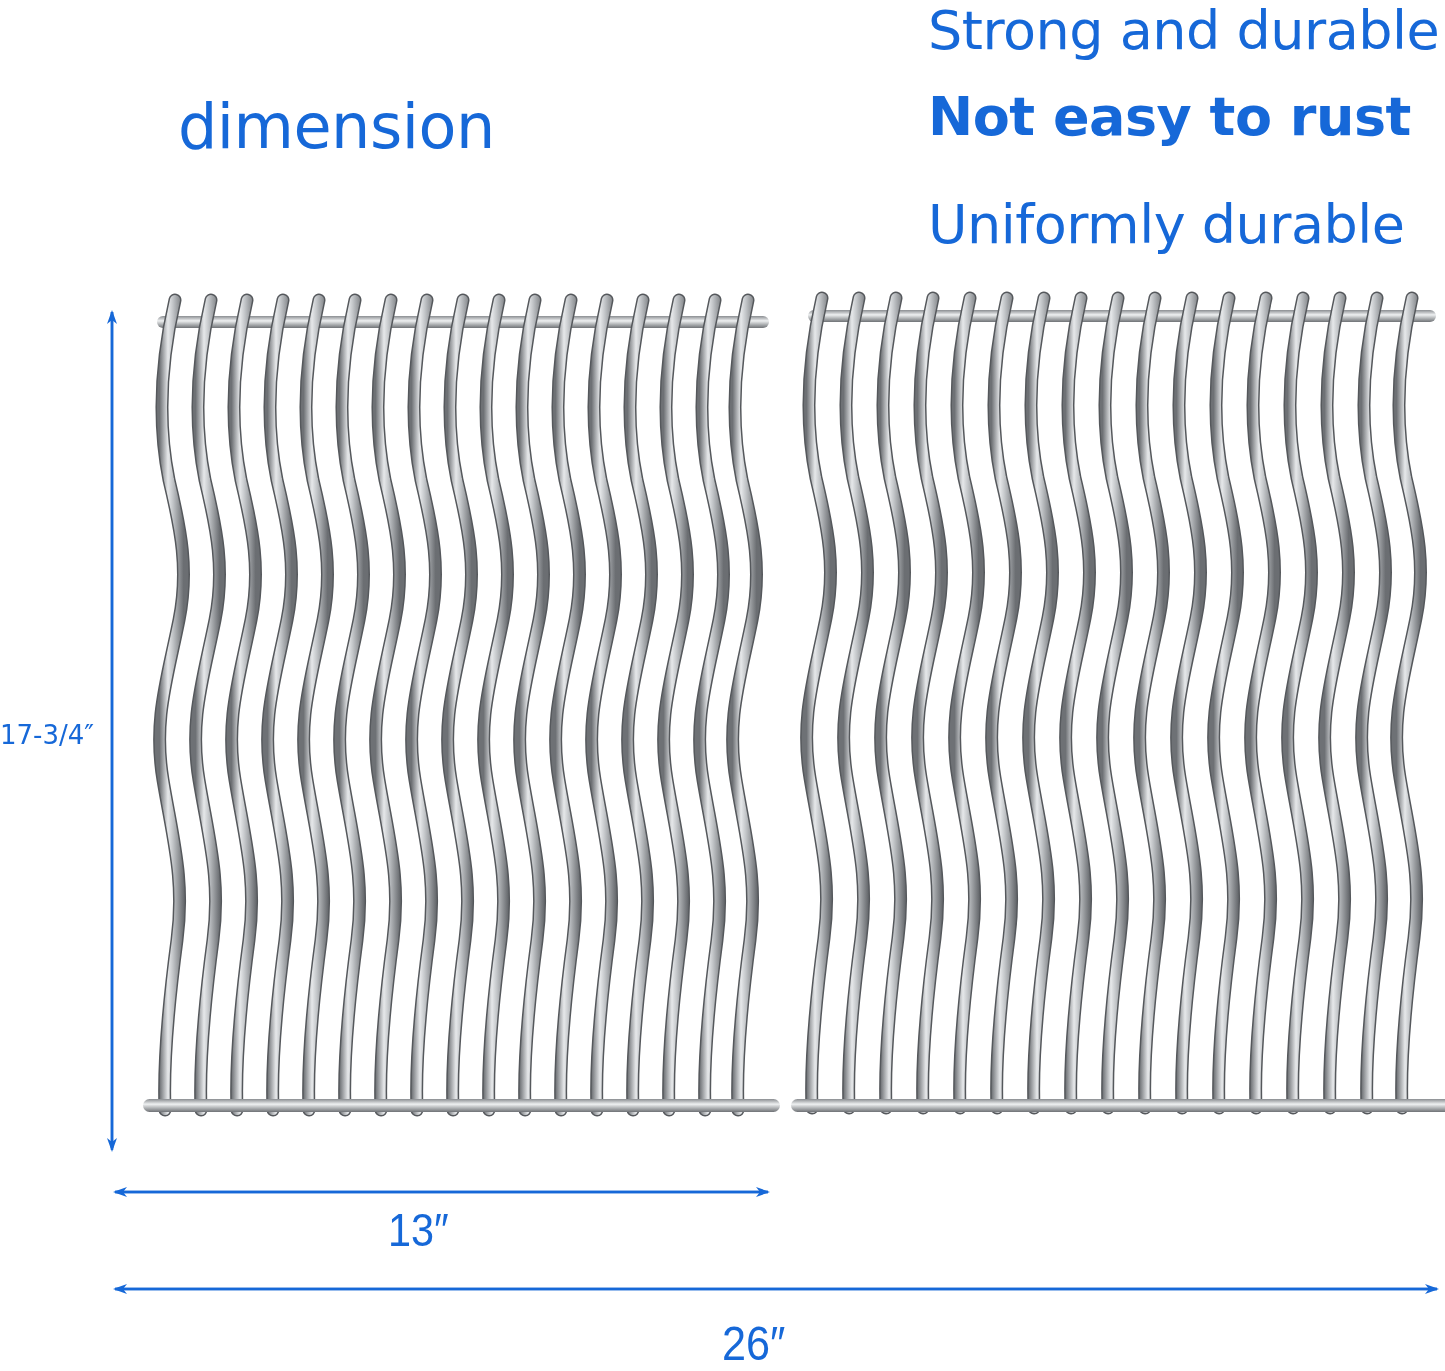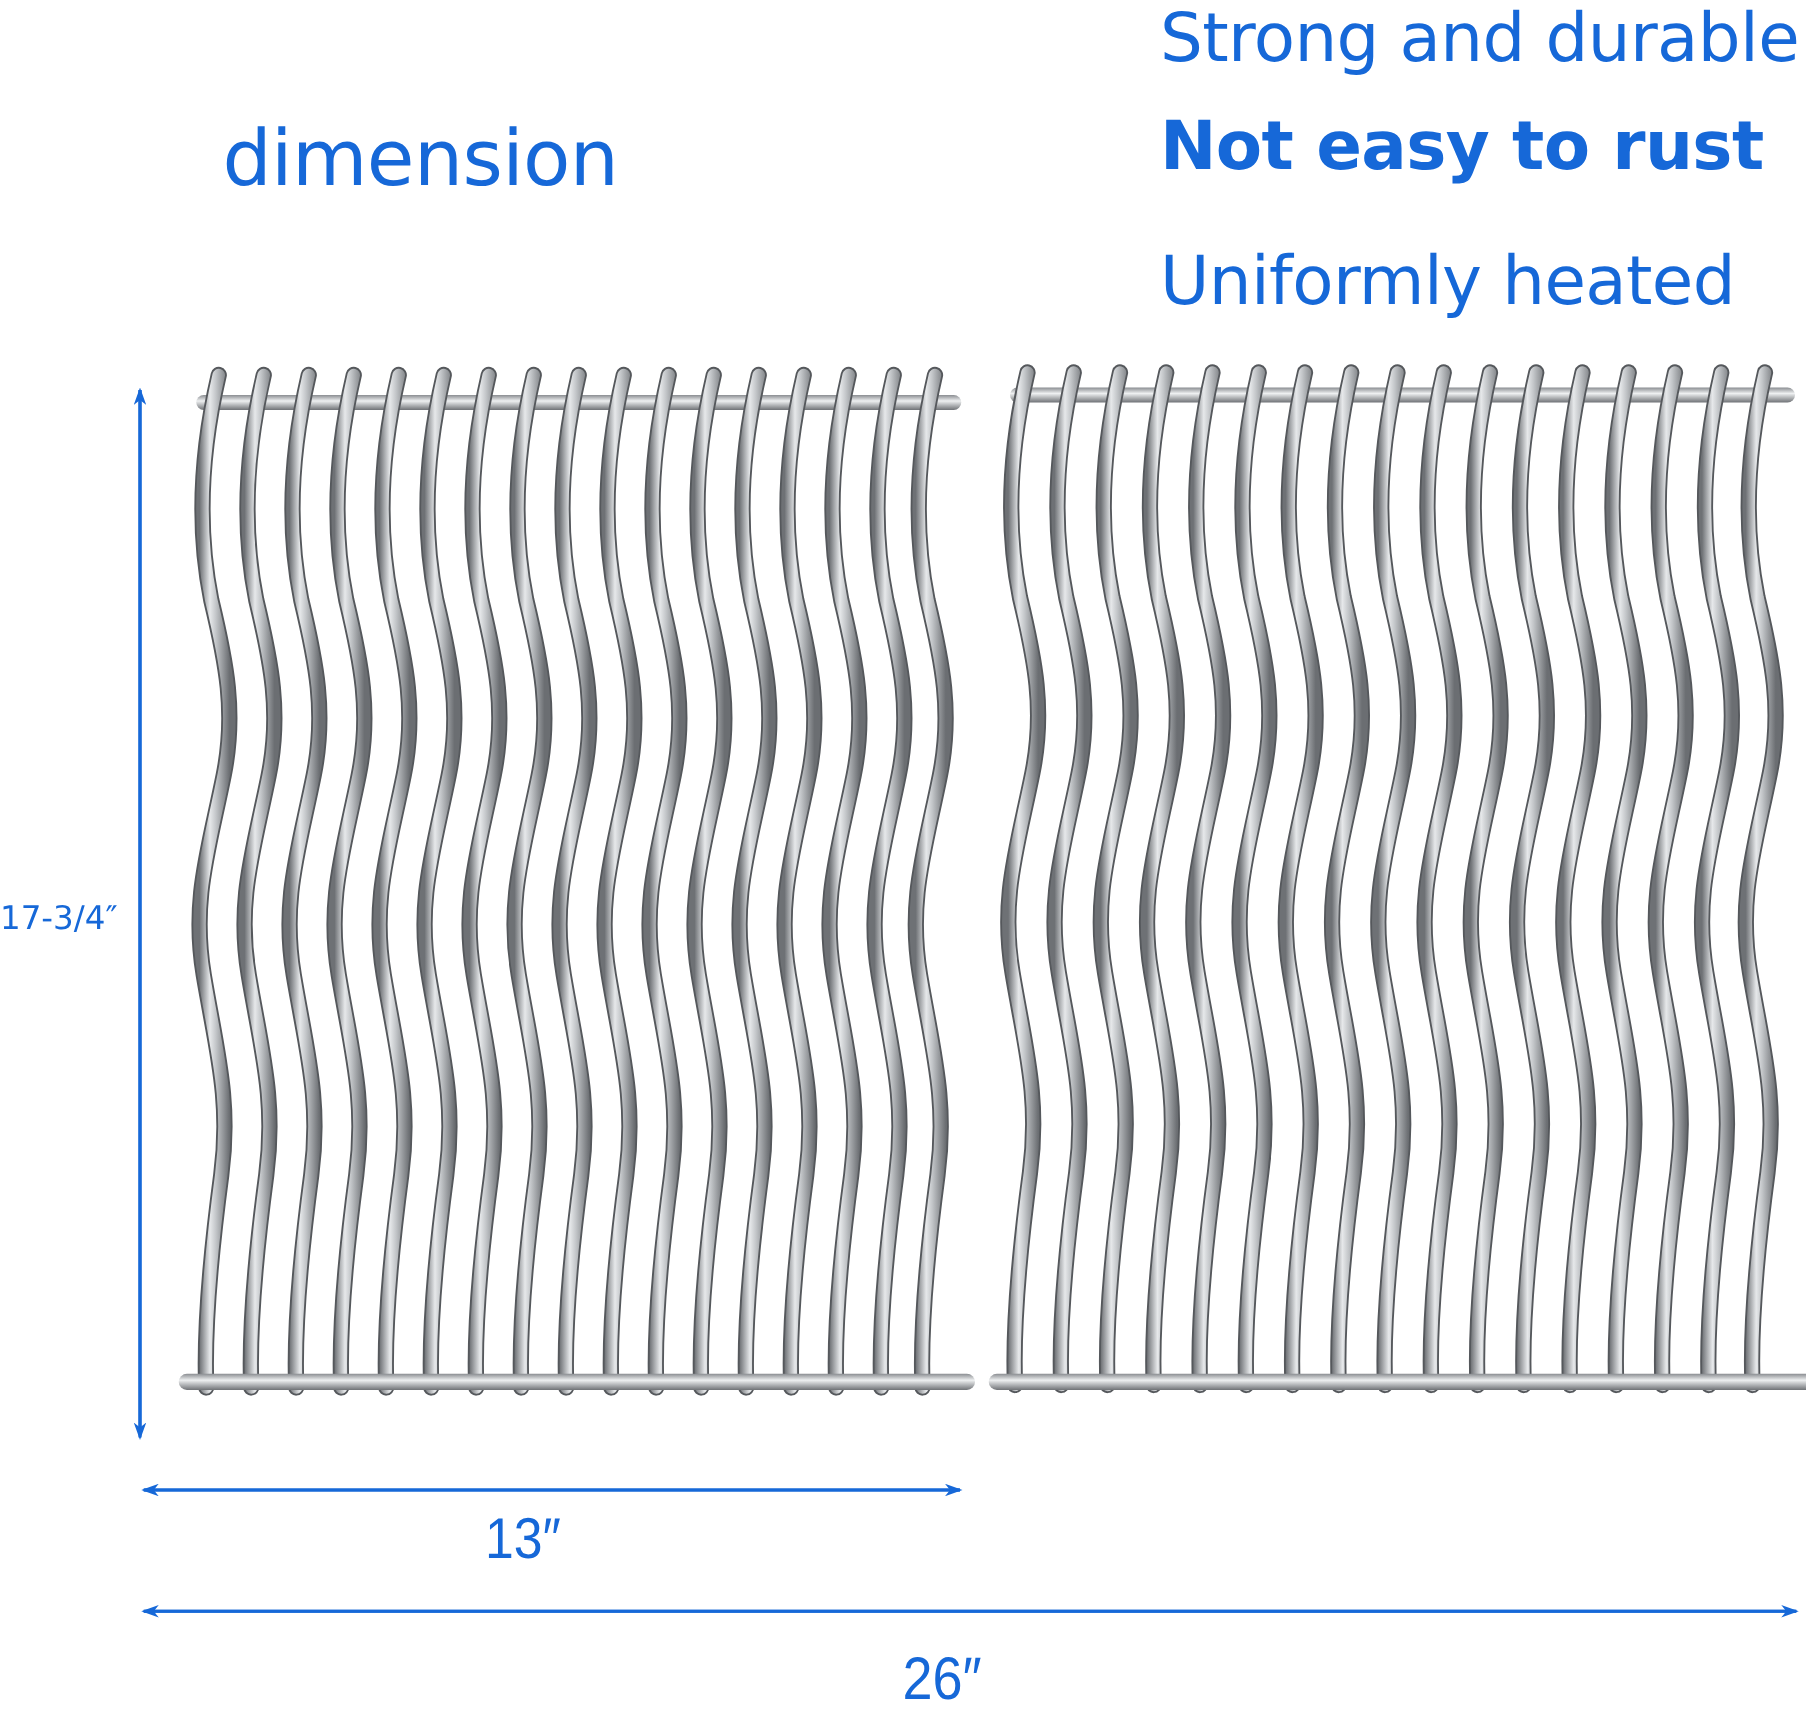--- a/index.html
+++ b/index.html
@@ -16,21 +16,21 @@
     svg.layer { position: absolute; left: 0; top: 0; }
   </style>
 </head>
 <body>
 
 <div class="blue-text title">dimension</div>
 
 <div>
   <div class="blue-text feat feat-0">Strong and durable</div>
   <div class="blue-text feat feat-1">Not easy to rust</div>
-  <div class="blue-text feat feat-2">Uniformly heated</div>
+  <div class="blue-text feat feat-2">Uniformly durable</div>
 </div>
 
 <svg class="layer" width="1445" height="1371" viewBox="0 0 1445 1371">
   <defs>
     <linearGradient id="steel" x1="0" y1="0" x2="1" y2="0">
       <stop offset="0" stop-color="#6e7175"></stop>
       <stop offset="0.35" stop-color="#e6e8ea"></stop>
       <stop offset="0.55" stop-color="#c3c6c9"></stop>
       <stop offset="1" stop-color="#6b6e72"></stop>
     </linearGradient>

